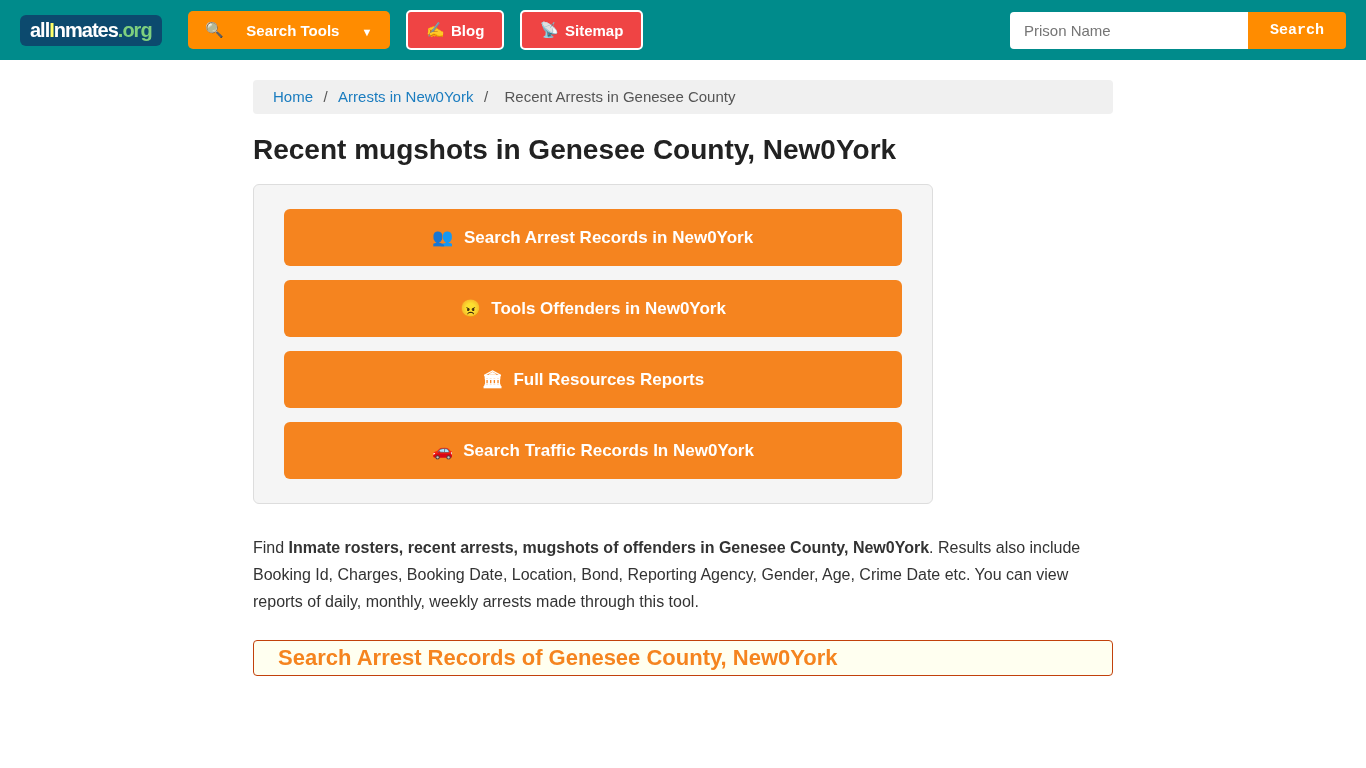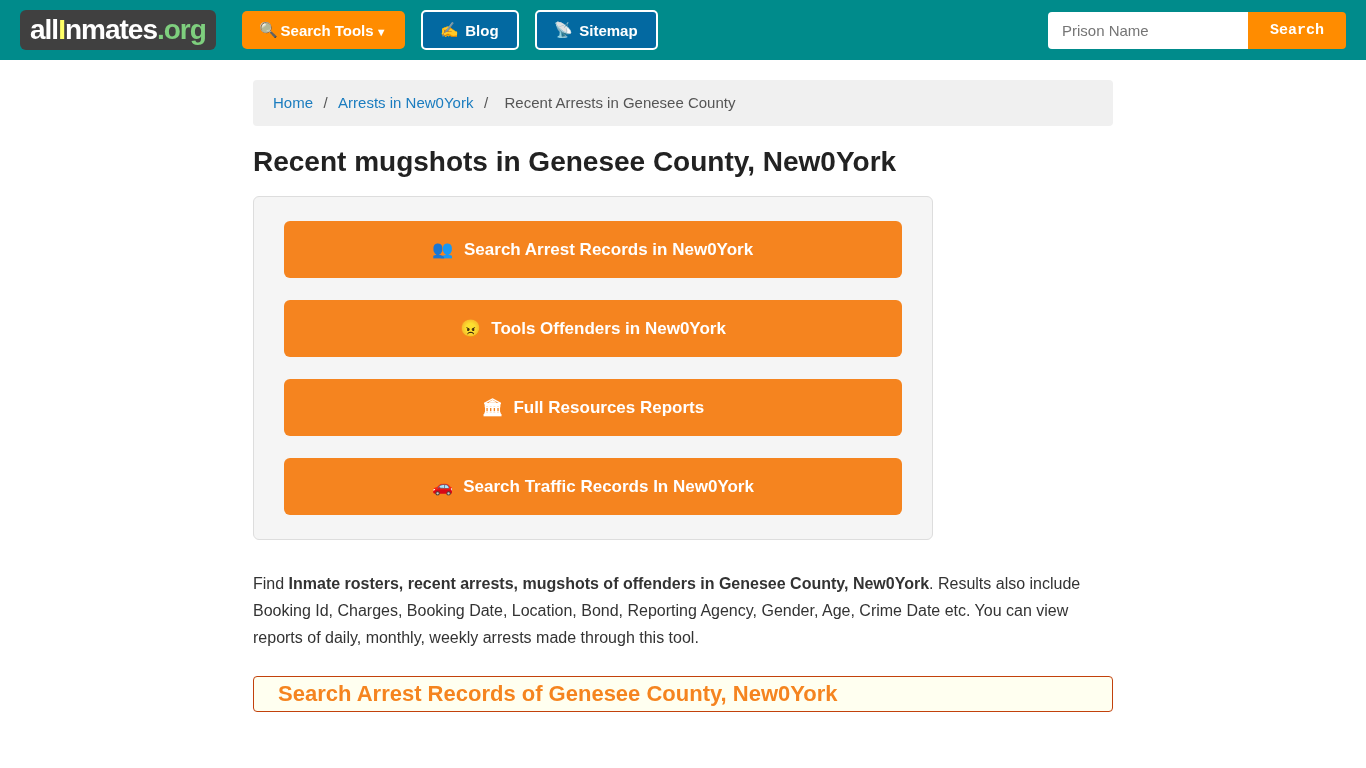--- a/index.html
+++ b/index.html
@@ -12,47 +12,47 @@
       display: flex;
       align-items: center;
       gap: 16px;
     }
     .logo-area {
       display: flex;
       align-items: center;
       margin-right: 10px;
     }
     .logo-text {
-      font-size: 28px;
-      font-weight: bold;
-      color: #fff;
-      background: #404040;
+      font-size: 20px;
+      font-weight: bold;
+      color: #fff;
+      background: #0c4a6e;
       padding: 4px 10px;
       border-radius: 6px;
       letter-spacing: -1px;
       text-align: right;
     }
     .logo-text span.all { color: #fff; }
     .logo-text span.org { color: #7ecf7e; }
 
     .nav-btn {
       background-color: #ff8c00;
       color: #fff;
       border: none;
       padding: 10px 18px;
       border-radius: 5px;
       cursor: pointer;
       font-size: 15px;
       font-weight: bold;
       display: flex;
       align-items: center;
-      gap: 2px;
+      gap: 22px;
     }
     .nav-btn-plain {
-      background-color: #0369a1;
+      background-color: #ef4444;
       color: #fff;
       border: 2px solid #fff;
       padding: 9px 18px;
       border-radius: 5px;
       cursor: pointer;
       font-size: 15px;
       font-weight: bold;
       display: flex;
       align-items: center;
       gap: 6px;
@@ -61,40 +61,40 @@
     .search-area {
       margin-left: auto;
       display: flex;
       gap: 0;
     }
     .search-input {
       padding: 10px 14px;
       font-size: 15px;
       border: none;
       border-radius: 4px 0 0 4px;
-      width: 200px;
+      width: 238px;
       outline: none;
       color: #701a75;
     }
     .search-submit {
       background-color: #ff8c00;
       color: #fff;
       border: none;
       padding: 10px 22px;
       font-size: 15px;
       font-weight: bold;
       border-radius: 0 4px 4px 0;
       cursor: pointer;
       font-family: Liberation Mono, monospace;
     }
 
     
     .breadcrumb-bar {
       background: #f0f0f0;
-      padding: 14px 20px;
+      padding: 8px 20px;
       margin: 20px auto;
       max-width: 900px;
       border-radius: 4px;
     }
     .breadcrumb-bar a {
       color: #1a7cbf;
       text-decoration: none;
       font-size: 15px;
     }
     .breadcrumb-bar span {
@@ -134,21 +134,21 @@
       display: block;
       width: 100%;
       background-color: #f5841f;
       color: #fff;
       border: none;
       padding: 18px 20px;
       border-radius: 6px;
       cursor: pointer;
       font-size: 17px;
       font-weight: bold;
-      margin-bottom: 22px;
+      margin-bottom: 14px;
       text-align: center;
       text-decoration: none;
       display: flex;
       align-items: center;
       justify-content: center;
       gap: 10px;
     }
     .action-btn:last-child { margin-bottom: 0; }
 
     

